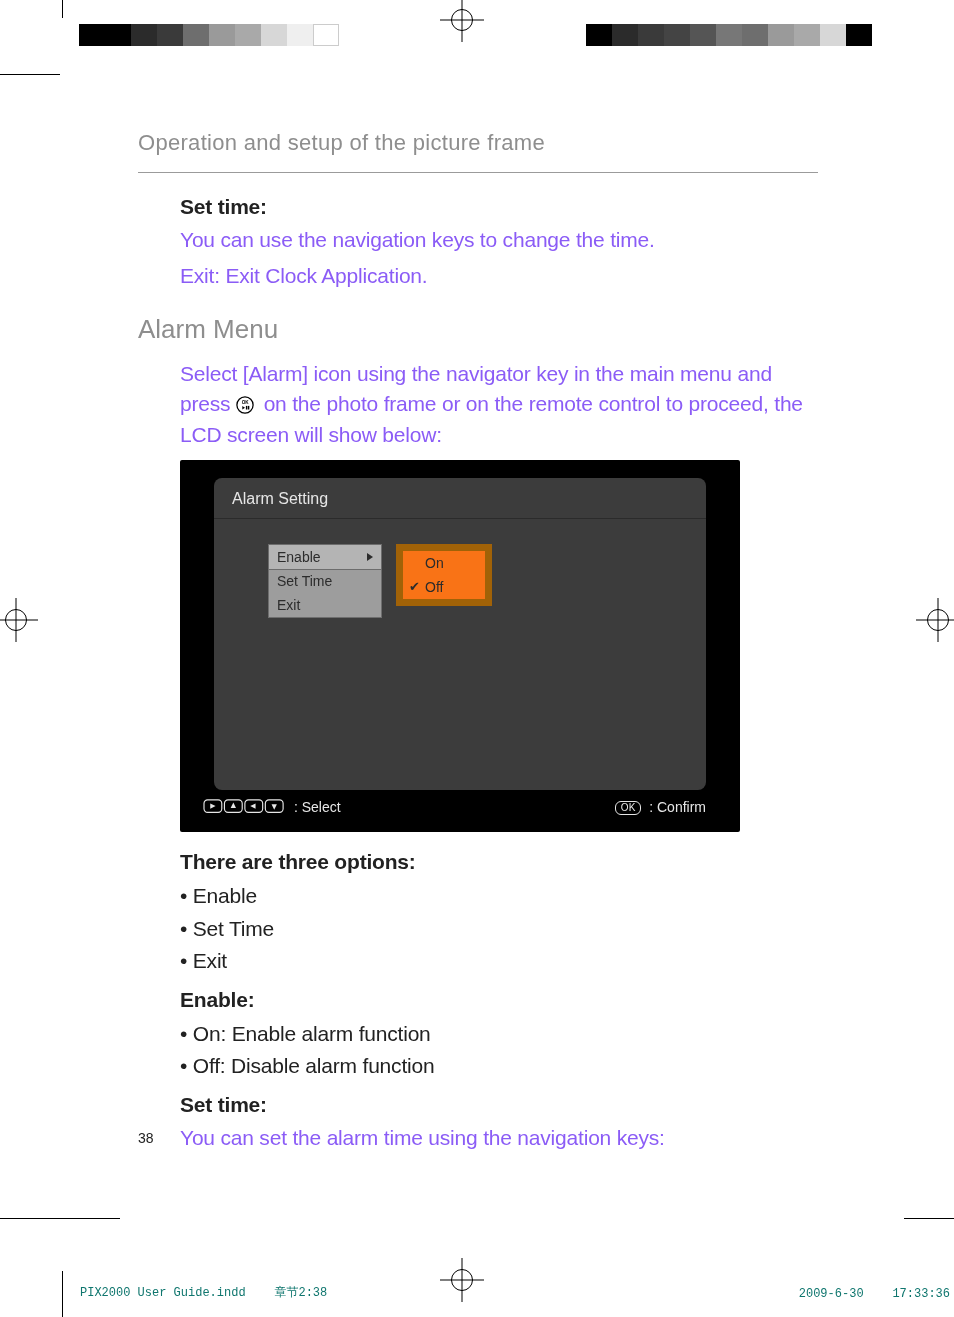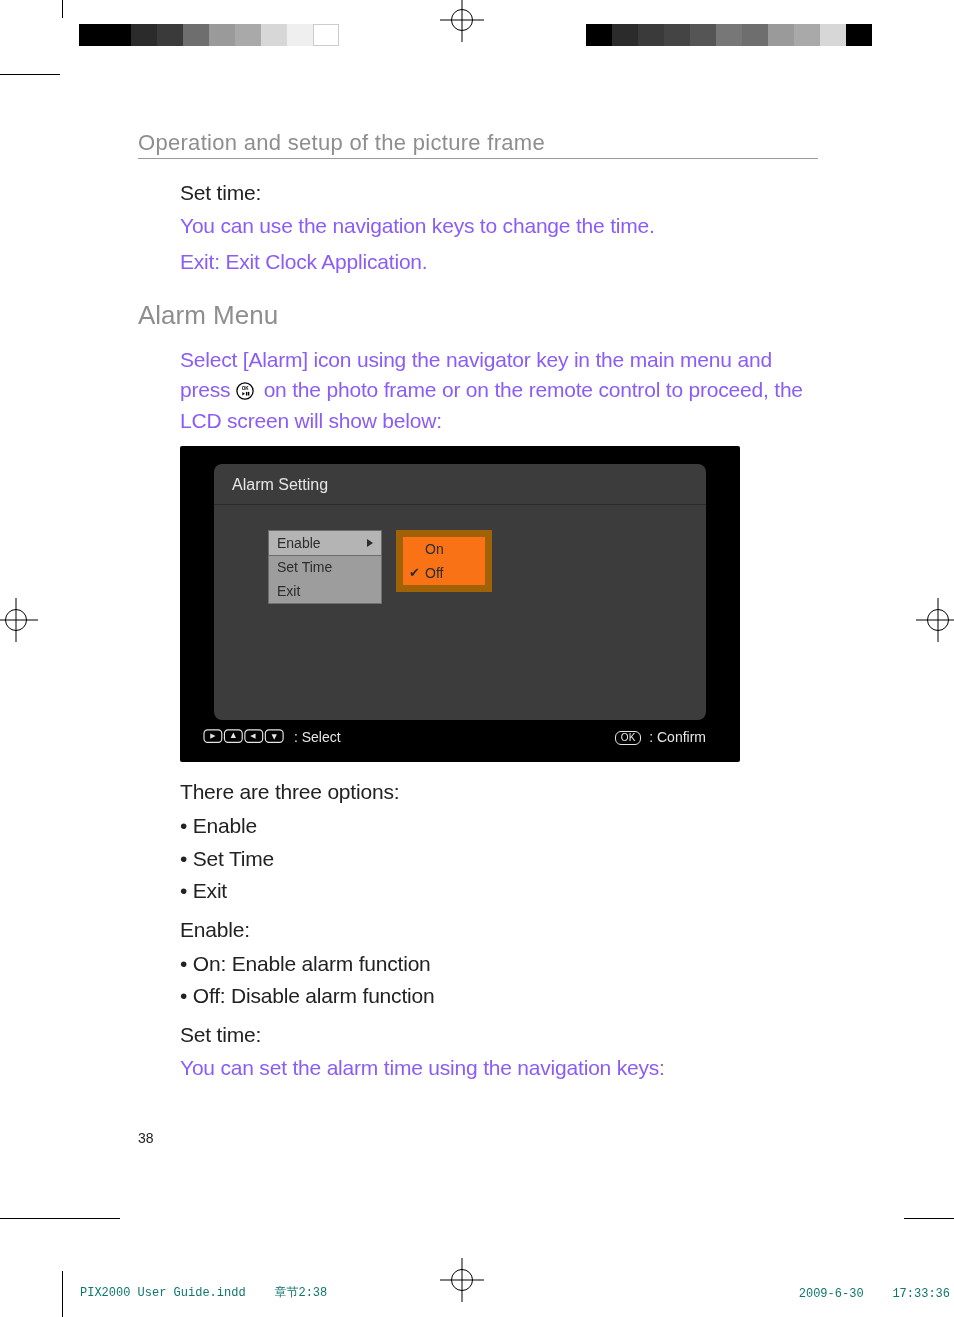--- a/index.html
+++ b/index.html
@@ -64,28 +64,28 @@
     top: 130px;
     width: 680px;
   }
 
   .running-head {
     font-size: 22px;
     color: #8e8e8e;
     letter-spacing: 0.3px;
     font-weight: 400;
     border-bottom: 1px solid #9b9b9b;
-    padding-bottom: 2px;
+    padding-bottom: 16px;
     margin-bottom: 22px;
   }
 
   .indent { margin-left: 42px; }
 
   .h-label {
-    font-weight: 400;
+    font-weight: 700;
     font-size: 21px;
     color: #222;
     margin-bottom: 6px;
     font-stretch: condensed;
     letter-spacing: -0.2px;
   }
   .body {
     font-size: 21px;
     color: #8b5cf6;
     line-height: 1.45;
@@ -109,21 +109,21 @@
     vertical-align:-3px;
     margin-right:4px;
   }
   .ok-icon-inline svg { width:18px; height:18px; }
 
   
   .lcd {
     margin-left: 42px;
     margin-top: 10px;
     width: 560px;
-    height: 316px;
+    height: 372px;
     background: #000;
     position: relative;
     border-radius: 2px;
   }
   .lcd-inner {
     position:absolute;
     left: 34px; top: 18px; right: 34px; bottom: 42px;
     background: #3c3c3c;
     border-radius: 8px;
   }

